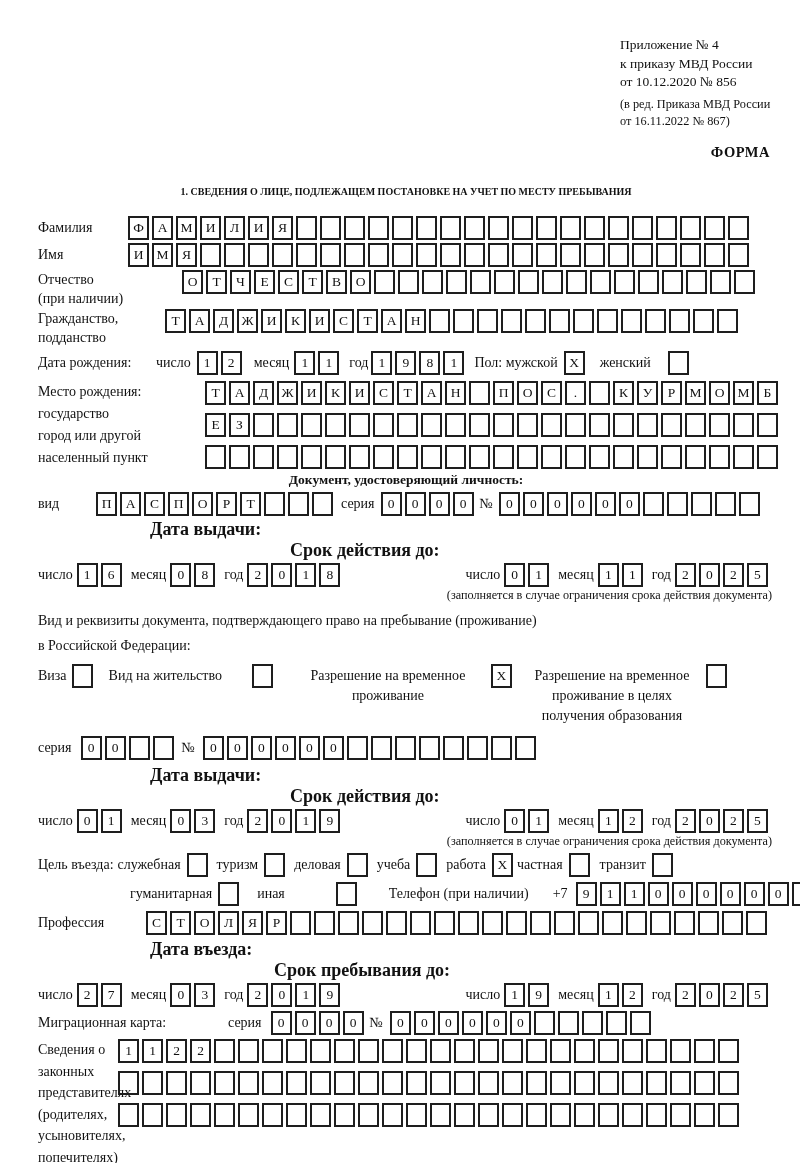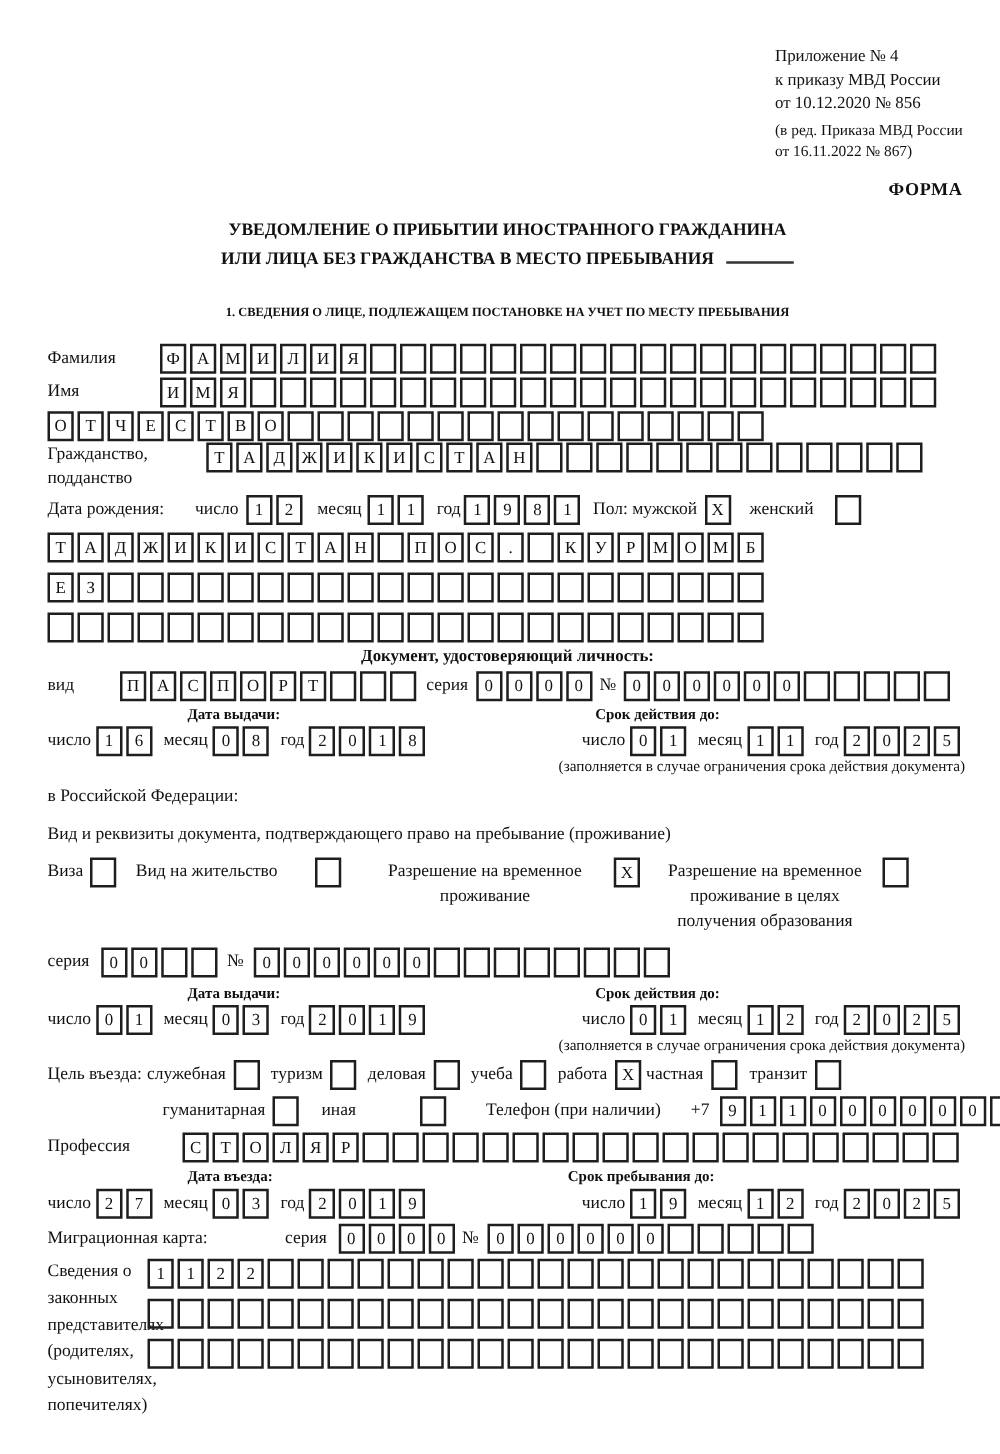--- a/index.html
+++ b/index.html
@@ -37,21 +37,21 @@
   .w-surname { width:90px; }
   .w-patronymic { width:144px; }
   .w-citizen { width:127px; }
   .w-birthplace { width:167px; line-height:22px; }
   .w-kind { width:58px; }
   .w-prof { width:84px; }
   .w-repr { width:80px; line-height:21.5px; }
 
   .center-heading { text-align:center; font-weight:700; font-size:13.5px; margin:3px 0 4px 0; }
 
-  .dateheads { display:flex; font-weight:700; font-size:12px; margin-top:2px; margin-bottom:2px; }
+  .dateheads { display:flex; font-weight:700; font-size:18px; margin-top:2px; margin-bottom:2px;flex-direction:column; }
   .dh1 { margin-left:112px; }
   .dh2 { margin-left:252px; }
   .dh2b { margin-left:236px; }
 
   .daterow { display:flex; align-items:flex-start; }
   .dgrp { display:flex; align-items:flex-start; }
   .dgrp .lbl { margin-right:4px; }
   .dgrp .gap { margin-left:6px; }
   .rightgrp { margin-left:122px; }
 
@@ -82,24 +82,20 @@
     <div>к приказу МВД России</div>
     <div>от 10.12.2020 № 856</div>
     <div class="rev">
       <div>(в ред. Приказа МВД России</div>
       <div>от 16.11.2022 № 867)</div>
     </div>
   </div>
 
   <div class="forma">ФОРМА</div>
 
-  <div class="title">
-    <div>УВЕДОМЛЕНИЕ О ПРИБЫТИИ ИНОСТРАННОГО ГРАЖДАНИНА</div>
-    <div><span>ИЛИ ЛИЦА БЕЗ ГРАЖДАНСТВА В МЕСТО ПРЕБЫВАНИЯ</span><span class="blank-line"></span></div>
-  </div>
 
   <div class="sec-heading">1. СВЕДЕНИЯ О ЛИЦЕ, ПОДЛЕЖАЩЕМ ПОСТАНОВКЕ НА УЧЕТ ПО МЕСТУ ПРЕБЫВАНИЯ</div>
 
   <div class="frow">
     <span class="lbl w-surname">Фамилия</span>
     <div class="boxes">
         <span class="cell">Ф</span>
         <span class="cell">А</span>
         <span class="cell">М</span>
         <span class="cell">И</span>
@@ -154,20 +150,24 @@
         <span class="cell"></span>
         <span class="cell"></span>
         <span class="cell"></span>
         <span class="cell"></span>
         <span class="cell"></span>
         <span class="cell"></span>
       </div>
   </div>
 
   <div class="frow" style="margin-bottom:1px;">
+    <span class="lbl2 w-patronymic">
+      <span style="display:block">Отчество</span>
+      <span style="display:block">(при наличии)</span>
+    </span>
     <div class="boxes">
         <span class="cell">О</span>
         <span class="cell">Т</span>
         <span class="cell">Ч</span>
         <span class="cell">Е</span>
         <span class="cell">С</span>
         <span class="cell">Т</span>
         <span class="cell">В</span>
         <span class="cell">О</span>
         <span class="cell"></span>
@@ -241,20 +241,26 @@
         <span class="cell">8</span>
         <span class="cell">1</span>
       </div>
     <span class="lbl" style="margin-left:7px;">Пол: мужской</span>
     <span class="cbx" style="margin-left:6px;">X</span>
     <span class="lbl" style="margin-left:15px;">женский</span>
     <span class="cbx" style="margin-left:17px;"></span>
   </div>
 
   <div class="frow" style="margin-bottom:2px;">
+    <span class="lbl2 w-birthplace">
+      <span style="display:block">Место рождения:</span>
+      <span style="display:block">государство</span>
+      <span style="display:block">город или другой</span>
+      <span style="display:block">населенный пункт</span>
+    </span>
     <div class="colrows">
       <div class="frow">
           <div class="boxes">
             <span class="cell">Т</span>
             <span class="cell">А</span>
             <span class="cell">Д</span>
             <span class="cell">Ж</span>
             <span class="cell">И</span>
             <span class="cell">К</span>
             <span class="cell">И</span>
@@ -415,22 +421,22 @@
       <div class="boxes">
           <span class="cell">2</span>
           <span class="cell">0</span>
           <span class="cell">2</span>
           <span class="cell">5</span>
         </div>
     </div>
   </div>
   <div class="note">(заполняется в случае ограничения срока действия документа)</div>
 
+  <div class="intro">Вид и реквизиты документа, подтверждающего право на пребывание (проживание)</div>
   <div class="intro" style="margin-top:0;">в Российской Федерации:</div>
-  <div class="intro">Вид и реквизиты документа, подтверждающего право на пребывание (проживание)</div>
 
   <div class="permitrow">
     <span class="plbl">Виза</span>
     <span class="cbx" style="margin-left:5px;"></span>
     <span class="plbl" style="margin-left:16px;">Вид на жительство</span>
     <span class="cbx" style="margin-left:30px;"></span>
     <span class="clabel" style="width:194px; margin-left:18px;">Разрешение на временное проживание</span>
     <span class="cbx" style="margin-left:6px;">X</span>
     <span class="clabel" style="width:172px; margin-left:14px;">Разрешение на временное проживание в целях получения образования</span>
     <span class="cbx" style="margin-left:8px;"></span>

